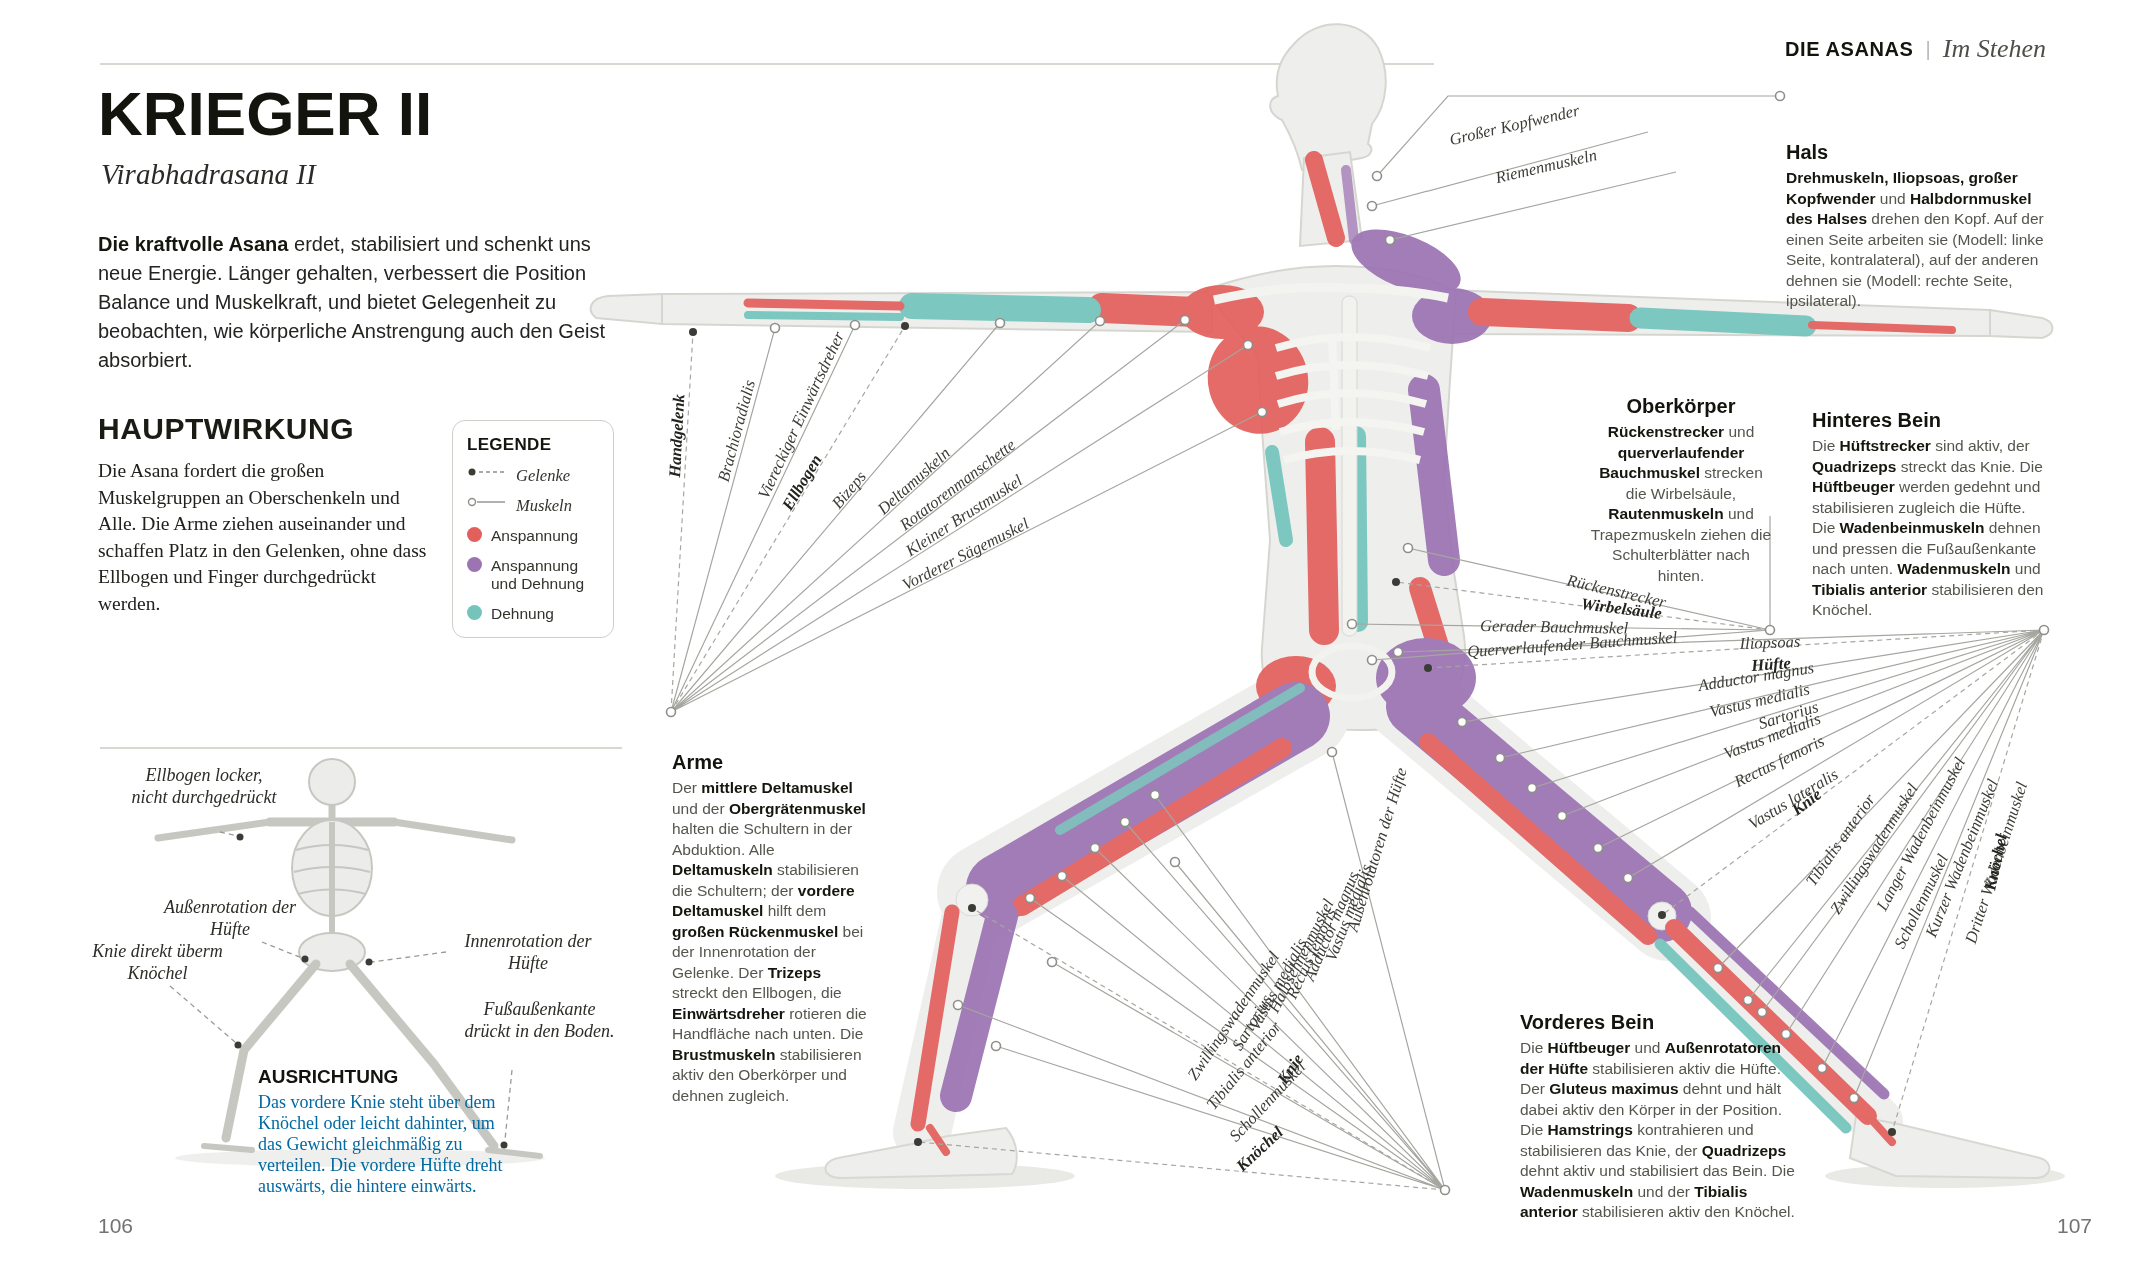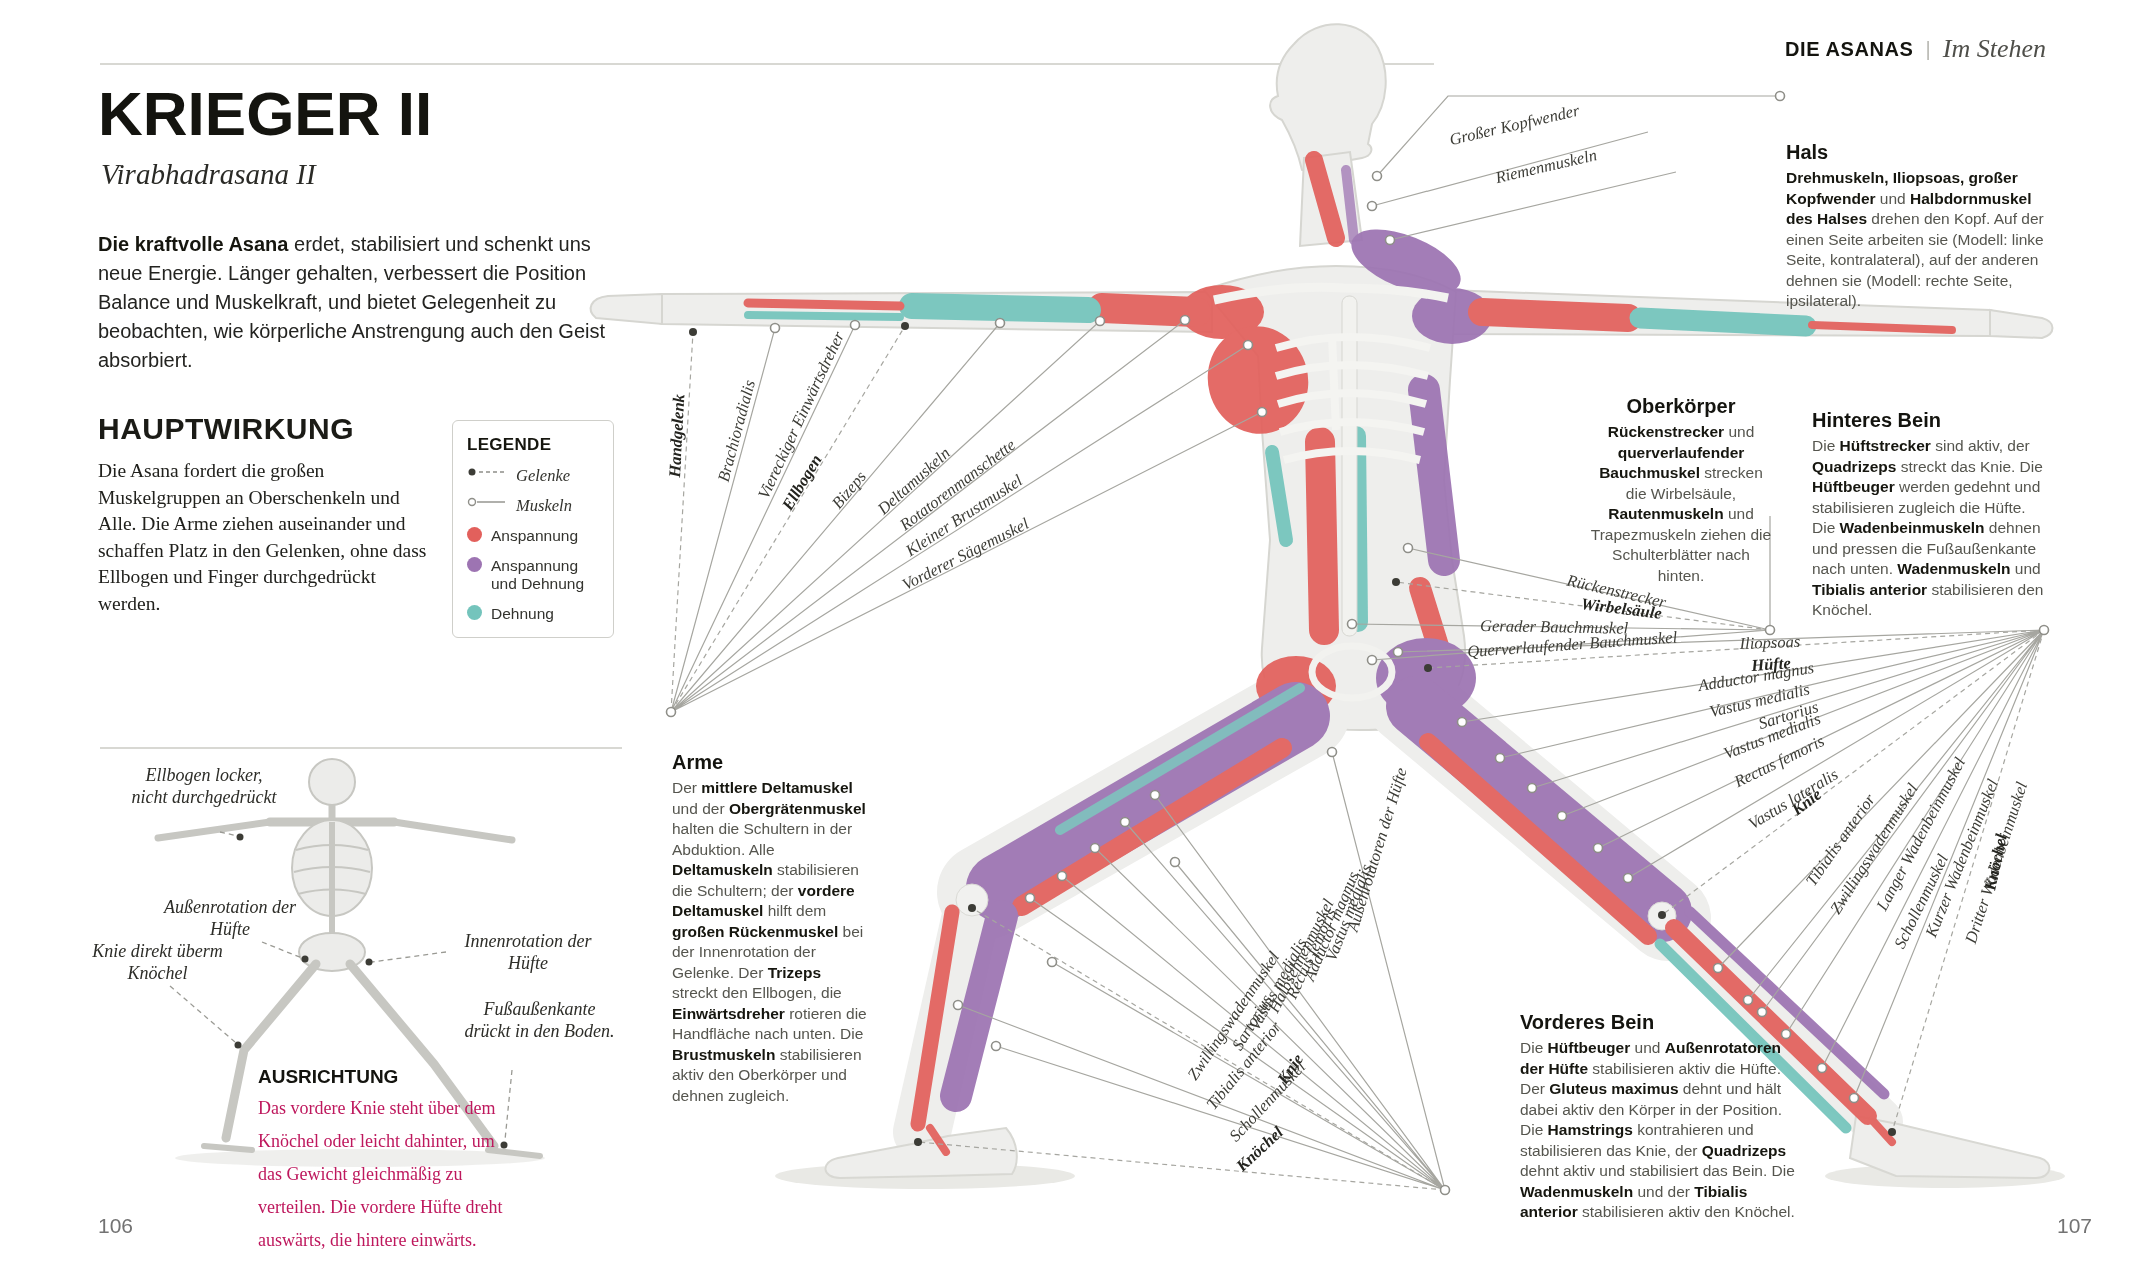--- a/index.html
+++ b/index.html
@@ -10,34 +10,34 @@
   .header{position:absolute;top:34px;right:96px;display:flex;gap:12px;align-items:center}
   .header .sec{font-weight:bold;font-size:20px;letter-spacing:.6px;color:#14140f}
   .header .div{color:#b8b8b2;font-size:20px}
   .header .sub{font-family:"Liberation Serif",serif;font-style:italic;font-size:26px;color:#4f4f4a}
   .title{position:absolute;left:98px;top:78px;font-size:62px;font-weight:bold;letter-spacing:0;color:#14140f}
   .subtitle{position:absolute;left:101px;top:158px;font-family:"Liberation Serif",serif;font-style:italic;font-size:29px;color:#2a2a26}
   .intro{position:absolute;left:98px;top:230px;width:520px;font-size:20px;line-height:29px;color:#232320}
   .intro .b,.ann .b{font-weight:bold;color:#16160f}
   .hw-head{position:absolute;left:98px;top:412px;font-size:30px;font-weight:600;letter-spacing:.5px;color:#1b1b16}
   .hw-body{position:absolute;left:98px;top:458px;width:334px;font-family:"Liberation Serif",serif;font-size:19.5px;line-height:26.5px;color:#21211d}
-  .legend{position:absolute;left:452px;top:420px;width:162px;padding:14px;border:1.5px solid #cfcfca;border-radius:6px;background:#fff}
+  .legend{position:absolute;left:452px;top:420px;width:162px;padding:14px;border:1.5px solid #cfcfca;border-radius:13px;background:#fff}
   .legend .lt{font-weight:bold;font-size:17px;letter-spacing:.3px;color:#16160f}
   .lrow{display:flex;align-items:flex-start;gap:9px;margin-top:12px}
   .lrow .txt{font-size:15.5px;color:#33332e;line-height:18px}
   .lrow .txt.it{font-family:"Liberation Serif",serif;font-style:italic;font-size:16.5px}
   .dot{width:15px;height:15px;border-radius:50%;flex:none}
   .ann{position:absolute;font-size:15.5px;line-height:20.5px;color:#55554e}
   .ann h3{font-size:20px;line-height:24px;color:#14140f;margin-bottom:4px;font-weight:bold}
   .ann.right{text-align:center}
   .flabel{position:absolute;font-family:"Liberation Serif",serif;font-style:italic;font-size:16.5px;color:#3c3c36;white-space:nowrap;transform-origin:0 100%;transform:rotate(var(--r,0deg))}
   .flabel.j{font-weight:bold;color:#24241f}
   .ins{position:absolute;font-family:"Liberation Serif",serif;font-style:italic;font-size:18px;line-height:22px;color:#2d2d28;text-align:center}
   .ausr-h{position:absolute;left:258px;top:1066px;font-size:19px;font-weight:bold;color:#14140f}
-  .ausr-b{position:absolute;left:258px;top:1092px;width:262px;font-family:"Liberation Serif",serif;font-size:18px;line-height:33px;color:#be185d}
+  .ausr-b{position:absolute;left:258px;top:1092px;width:262px;font-family:"Liberation Serif",serif;font-size:18px;line-height:21px;color:#0369a1}
   .pageno{position:absolute;bottom:42px;font-size:21px;color:#737373}
   .pageno.l{left:98px}.pageno.r{right:50px}
 </style>
 </head>
 <body>
 
 <div class="spread">
 
   <svg class="art" viewBox="0 0 2142 1280" aria-hidden="true">
 

